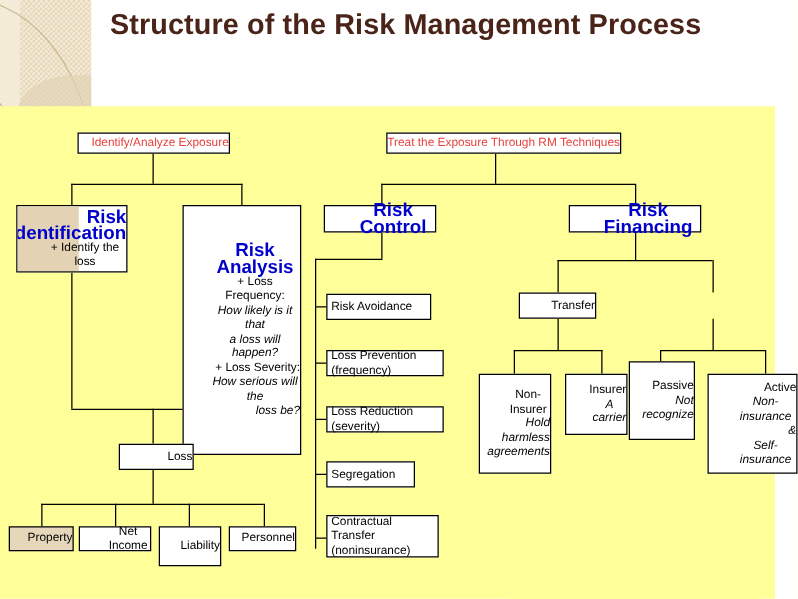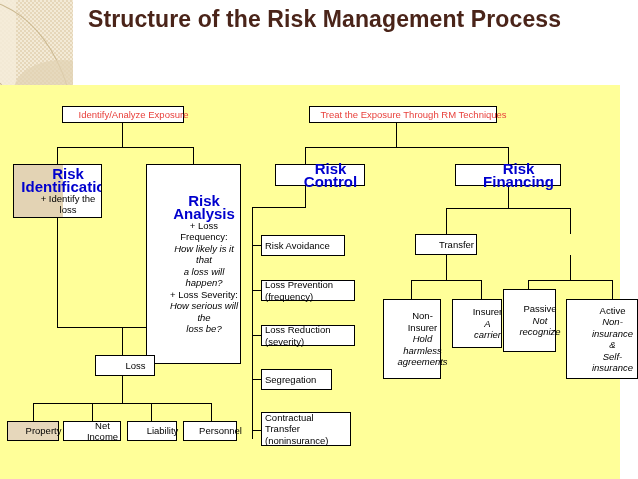--- a/index.html
+++ b/index.html
@@ -21,21 +21,21 @@
   #corner-art .band{position:absolute;left:0;top:0;width:16px;height:88px;background:rgba(244,236,217,.85);}
 
   #page-title{position:absolute;left:88px;top:5px;width:520px;
      font-size:23px;line-height:29px;font-weight:bold;color:#4a2419;letter-spacing:.1px;}
 
   
   #canvas{position:absolute;left:0;top:85px;width:620px;height:394px;background:#ffff99;}
 
   
   .node{position:absolute;box-sizing:border-box;background:#ffffff;border:1.3px solid #000000;
-        display:flex;flex-direction:column;align-items:center;justify-content:center;
+        display:flex;flex-direction:column;align-items:flex-end;justify-content:center;
         text-align:center;color:#000;font-size:9.5px;line-height:11.5px;z-index:3;padding-left:21px;}
   .node.left{align-items:flex-start;text-align:left;padding-left:3px;}
   .node .ttl{font-weight:bold;color:#0000cd;font-size:15px;line-height:13px;}
   .node .red{color:#e8413c;font-size:9.5px;line-height:11px;white-space:nowrap;}
   .node .it{font-style:italic;}
   .node.tan{background:#e6d7bb;}
   .node .halftan{position:absolute;left:0;top:0;bottom:0;width:56%;background:#e3d3b4;z-index:-1;}
 
   
   .ln{position:absolute;background:#000000;z-index:1;}
@@ -104,33 +104,33 @@
     <div class="ln lnv" style="left:92px;top:318px;height:18px;"></div>
     <div class="ln lnv" style="left:151px;top:318px;height:18px;"></div>
     <div class="ln lnv" style="left:211px;top:318px;height:18px;"></div>
 
     <div class="node tan" style="left:7px;top:336px;width:52px;height:20px;">
       <span>Property</span>
     </div>
     <div class="node" style="left:63px;top:336px;width:58px;height:20px;">
       <span>Net Income</span>
     </div>
-    <div class="node" style="left:127px;top:336px;width:50px;height:20px;">
+    <div class="node" style="left:127px;top:336px;width:50px;height:32px;">
       <span>Liability</span>
     </div>
     <div class="node" style="left:183px;top:336px;width:54px;height:20px;">
       <span>Personnel</span>
     </div>
 
     <div class="ln lnv" style="left:396px;top:38px;height:24px;"></div>
     <div class="ln lnh" style="left:305px;top:62px;width:203px;"></div>
     <div class="ln lnv" style="left:305px;top:62px;height:17px;"></div>
     <div class="ln lnv" style="left:508px;top:62px;height:17px;"></div>
 
-    <div class="node" style="left:259px;top:79px;width:90px;height:22px;margin-left:16px;">
+    <div class="node" style="left:259px;top:79px;width:90px;height:22px;">
       <span class="ttl">Risk Control</span>
     </div>
 
     <div class="ln lnv" style="left:305px;top:101px;height:21px;"></div>
     <div class="ln lnh" style="left:252px;top:122px;width:54px;"></div>
     <div class="ln lnv" style="left:252px;top:122px;height:232px;"></div>
 
     <div class="ln lnh" style="left:252px;top:160px;width:10px;"></div>
     <div class="ln lnh" style="left:252px;top:205px;width:10px;"></div>
     <div class="ln lnh" style="left:252px;top:250px;width:10px;"></div>

